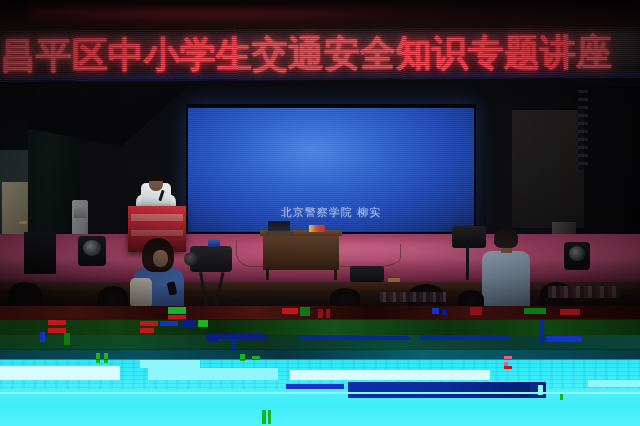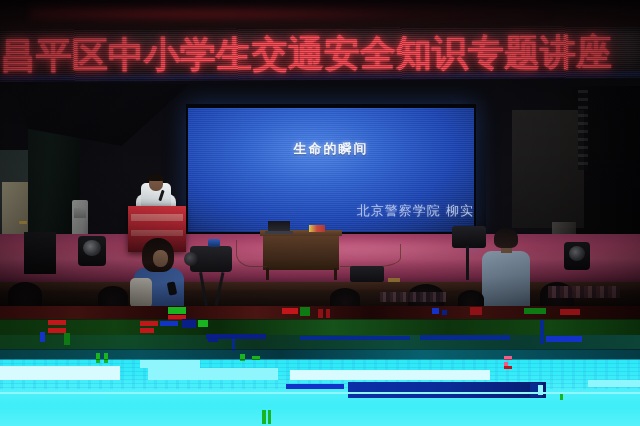--- a/index.html
+++ b/index.html
@@ -207,23 +207,23 @@
     color: #e8eeff;
     font-size: 10.5px;
     letter-spacing: 0.6px;
     text-shadow: 0 0 3px rgba(255,255,255,0.45), 0 1px 2px rgba(0,0,0,0.4);
     filter: blur(0.4px);
     z-index: 2;
   }
   .slide-credit {
     position: absolute;
     left: 0; bottom: 12px; width: 100%;
-    text-align: right;
+    text-align: center;
     color: #cdd9f4;
-    font-size: 13px;
+    font-size: 11px;
     letter-spacing: 1px;
     opacity: 0.85;
     text-shadow: 0 0 3px rgba(255,255,255,0.3);
     filter: blur(0.55px);
     z-index: 2;
   }
 
   
   .stage-floor {
     position: absolute;
@@ -665,21 +665,20 @@
     <div class="ceiling"></div>
     <div class="ceiling-glow"></div>
 
     <div class="led-banner">
       <div class="led-underglow"></div>
       <div class="led-text">昌平区中小学生交通安全知识专题讲座</div>
     </div>
 
     <div class="screen-frame">
       <div class="screen-surface">
-        <div class="slide-title">生命的瞬间</div>
         <div class="slide-credit">北京警察学院  柳实</div>
       </div>
     </div>
 
     <div class="stage-floor"></div>
     <div class="stage-floor-shine"></div>
 
     <div class="table-top"></div>
     <div class="table-body"></div>
     <div class="table-leg-l"></div>

